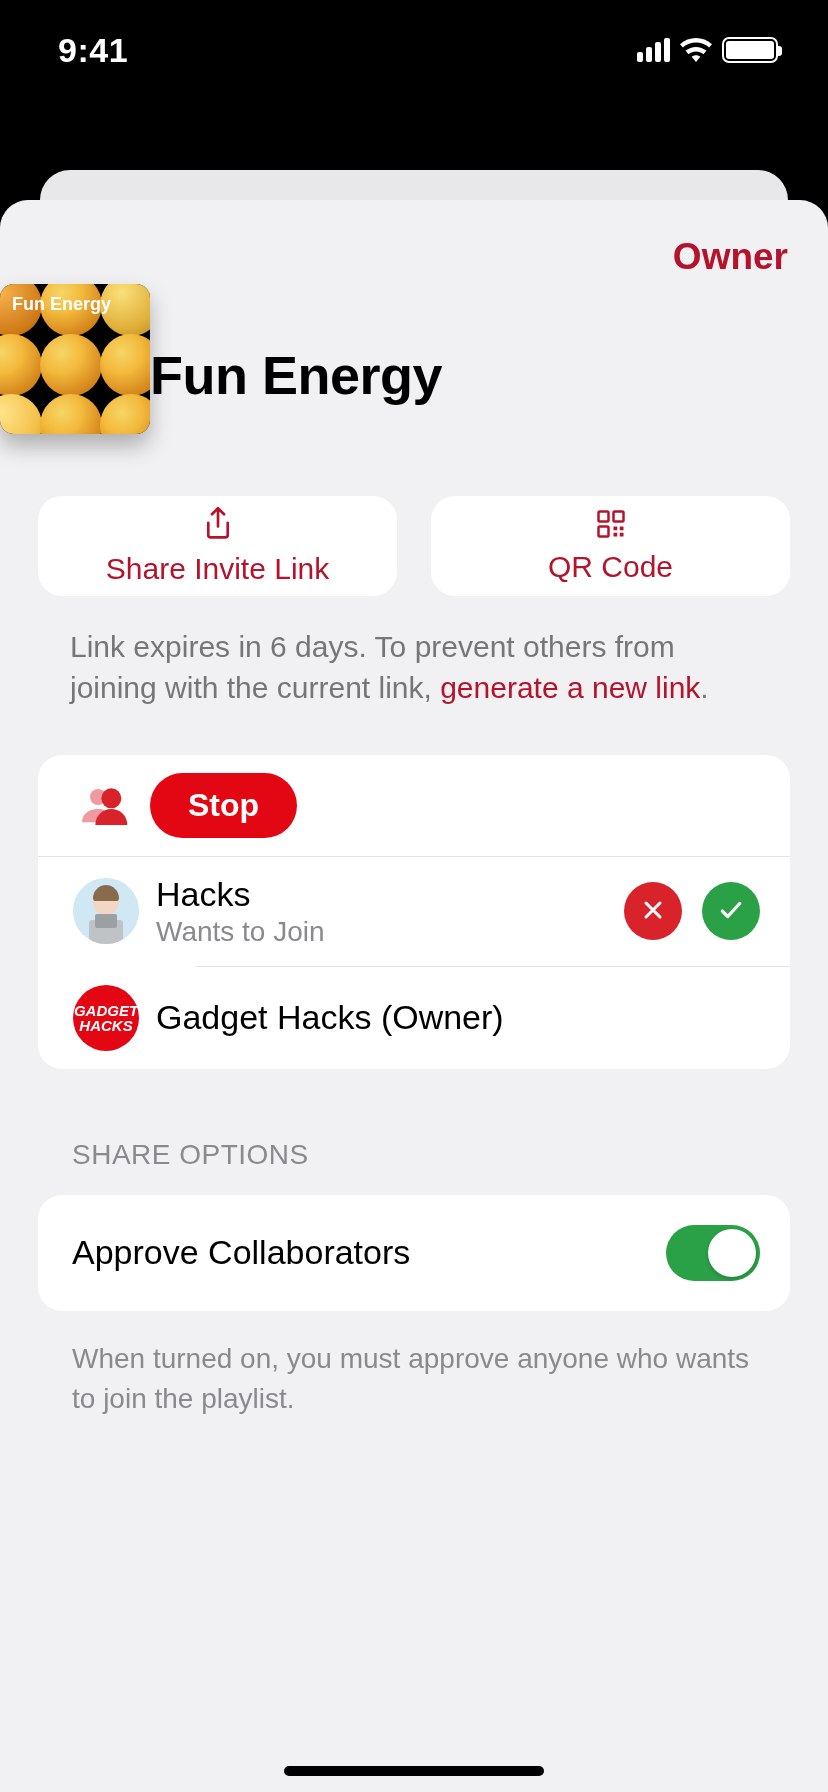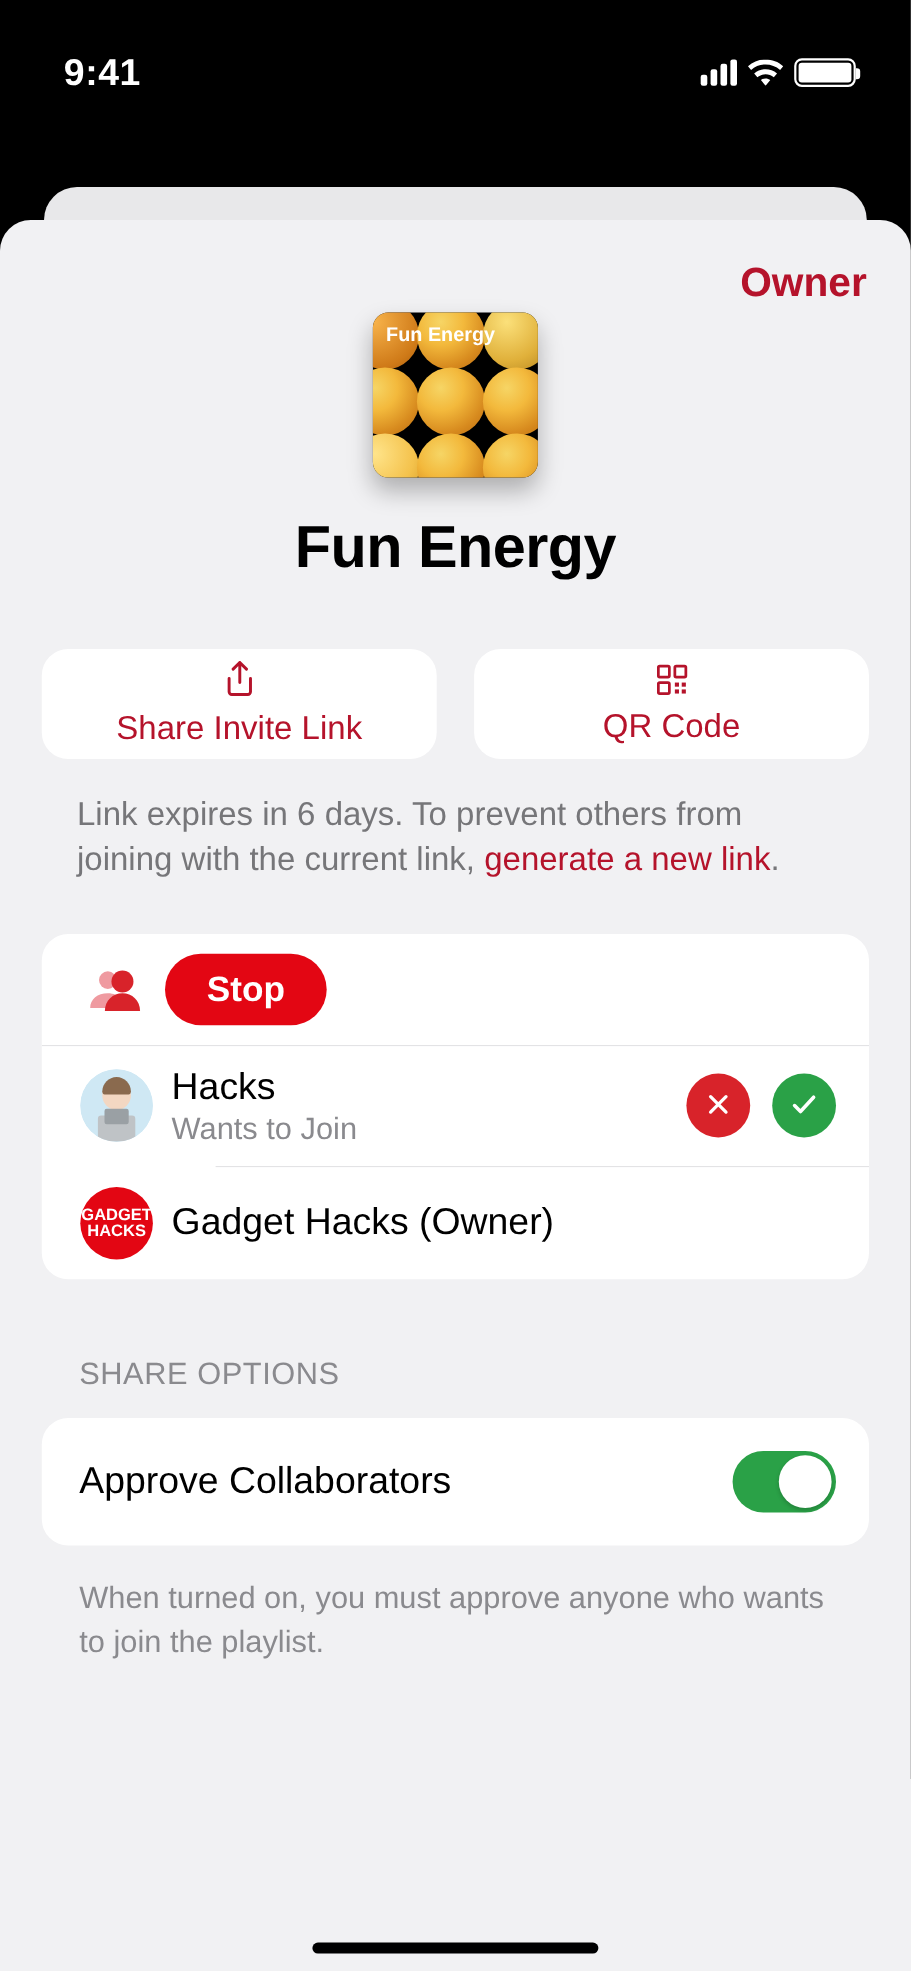--- a/index.html
+++ b/index.html
@@ -12,21 +12,20 @@
   }
 
   
   .status-bar {
     height: 100px;
     display: flex;
     align-items: center;
     justify-content: space-between;
     padding: 0 50px 0 58px;
     color: #fff;
-    margin-top: 16px;
   }
   .status-time {
     font-size: 34px;
     font-weight: 600;
     letter-spacing: 0.5px;
   }
   .status-right {
     display: flex;
     align-items: center;
     gap: 10px;
@@ -61,21 +60,21 @@
   }
 
   .done-row {
     display:flex; justify-content:flex-end; padding: 36px 40px 0 40px;
   }
   .done-btn {
     font-size: 37px; font-weight: 600; color: #b5132b; background:none; border:none;
   }
 
   
-  .cover-wrap { display:flex; flex-direction:column; align-items:center; margin-top: 6px; }
+  .cover-wrap { display:flex; flex-direction:row; align-items:center; margin-top: 6px; }
   .cover {
     width: 150px; height: 150px; border-radius: 14px; background:#000;
     position:relative; overflow:hidden;
     box-shadow: 0 12px 22px rgba(0,0,0,0.28);
   }
   .cover-grid{
     position:absolute; bottom:-20px; left:-20px;
     display:grid; grid-template-columns:repeat(3,60px); grid-template-rows:repeat(3,60px);
     gap:0;
   }
@@ -141,21 +140,21 @@
     width:58px; height:58px; border-radius:50%; border:none;
     display:flex; align-items:center; justify-content:center; color:#fff;
     margin-left:20px;
   }
   .circle-red{ background:#d8232a; }
   .circle-green{ background:#2aa147; }
 
   .owner-avatar{
     width:66px; height:66px; border-radius:50%; background:#e30613;
     display:flex; align-items:center; justify-content:center;
-    color:#fff; font-size:15px; font-weight:700; line-height:1; text-align:center;
+    color:#fff; font-size:15px; font-weight:700; line-height:1; text-align:center;font-style:italic;
   }
 
   
   .section-header{
     padding: 70px 0 14px 72px; font-size:28px; color:#8a8a8e; letter-spacing:0.5px;
   }
   .option-card{
     margin: 10px 38px 0 38px; background:#fff; border-radius:24px;
     display:flex; align-items:center; justify-content:space-between;
     padding: 30px 30px 30px 34px;

